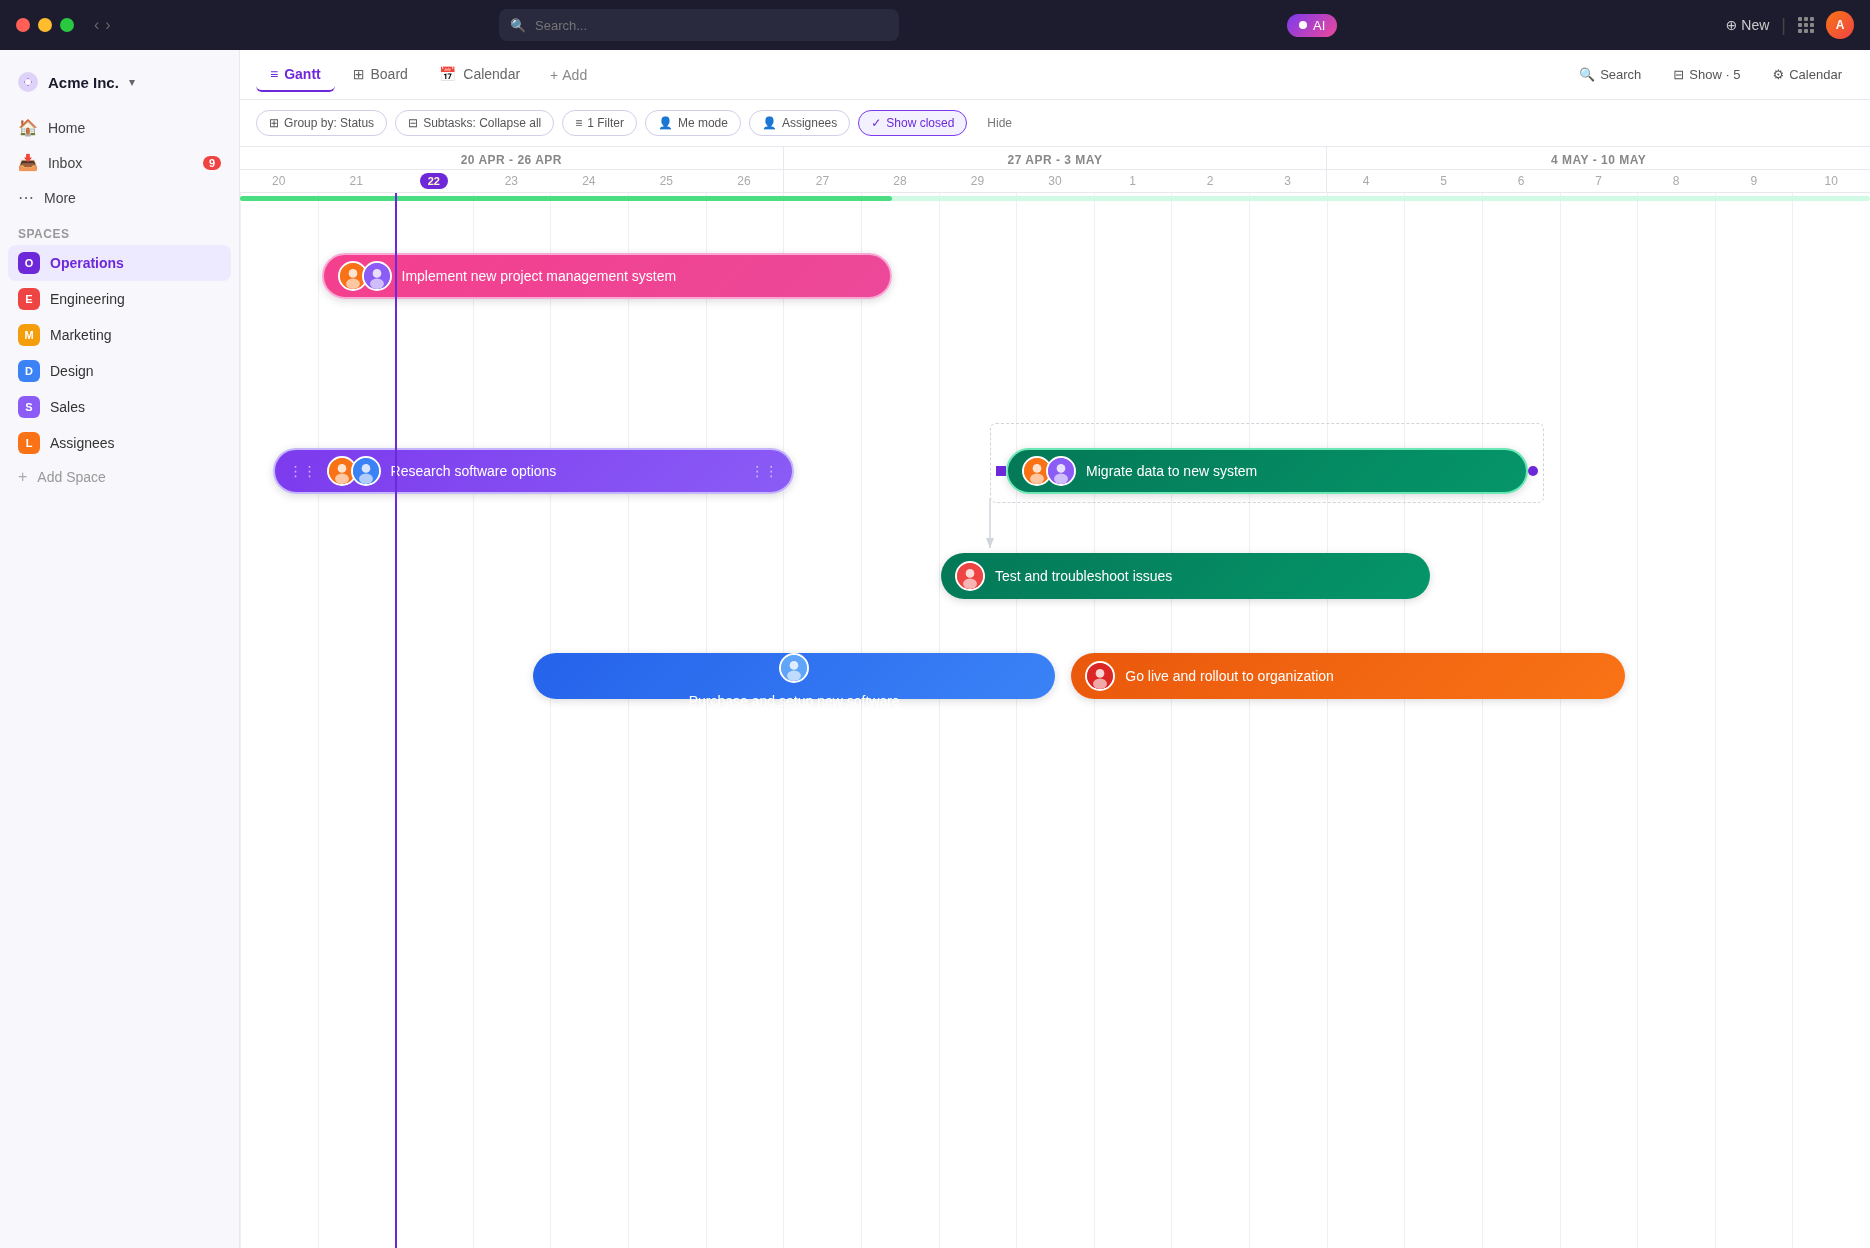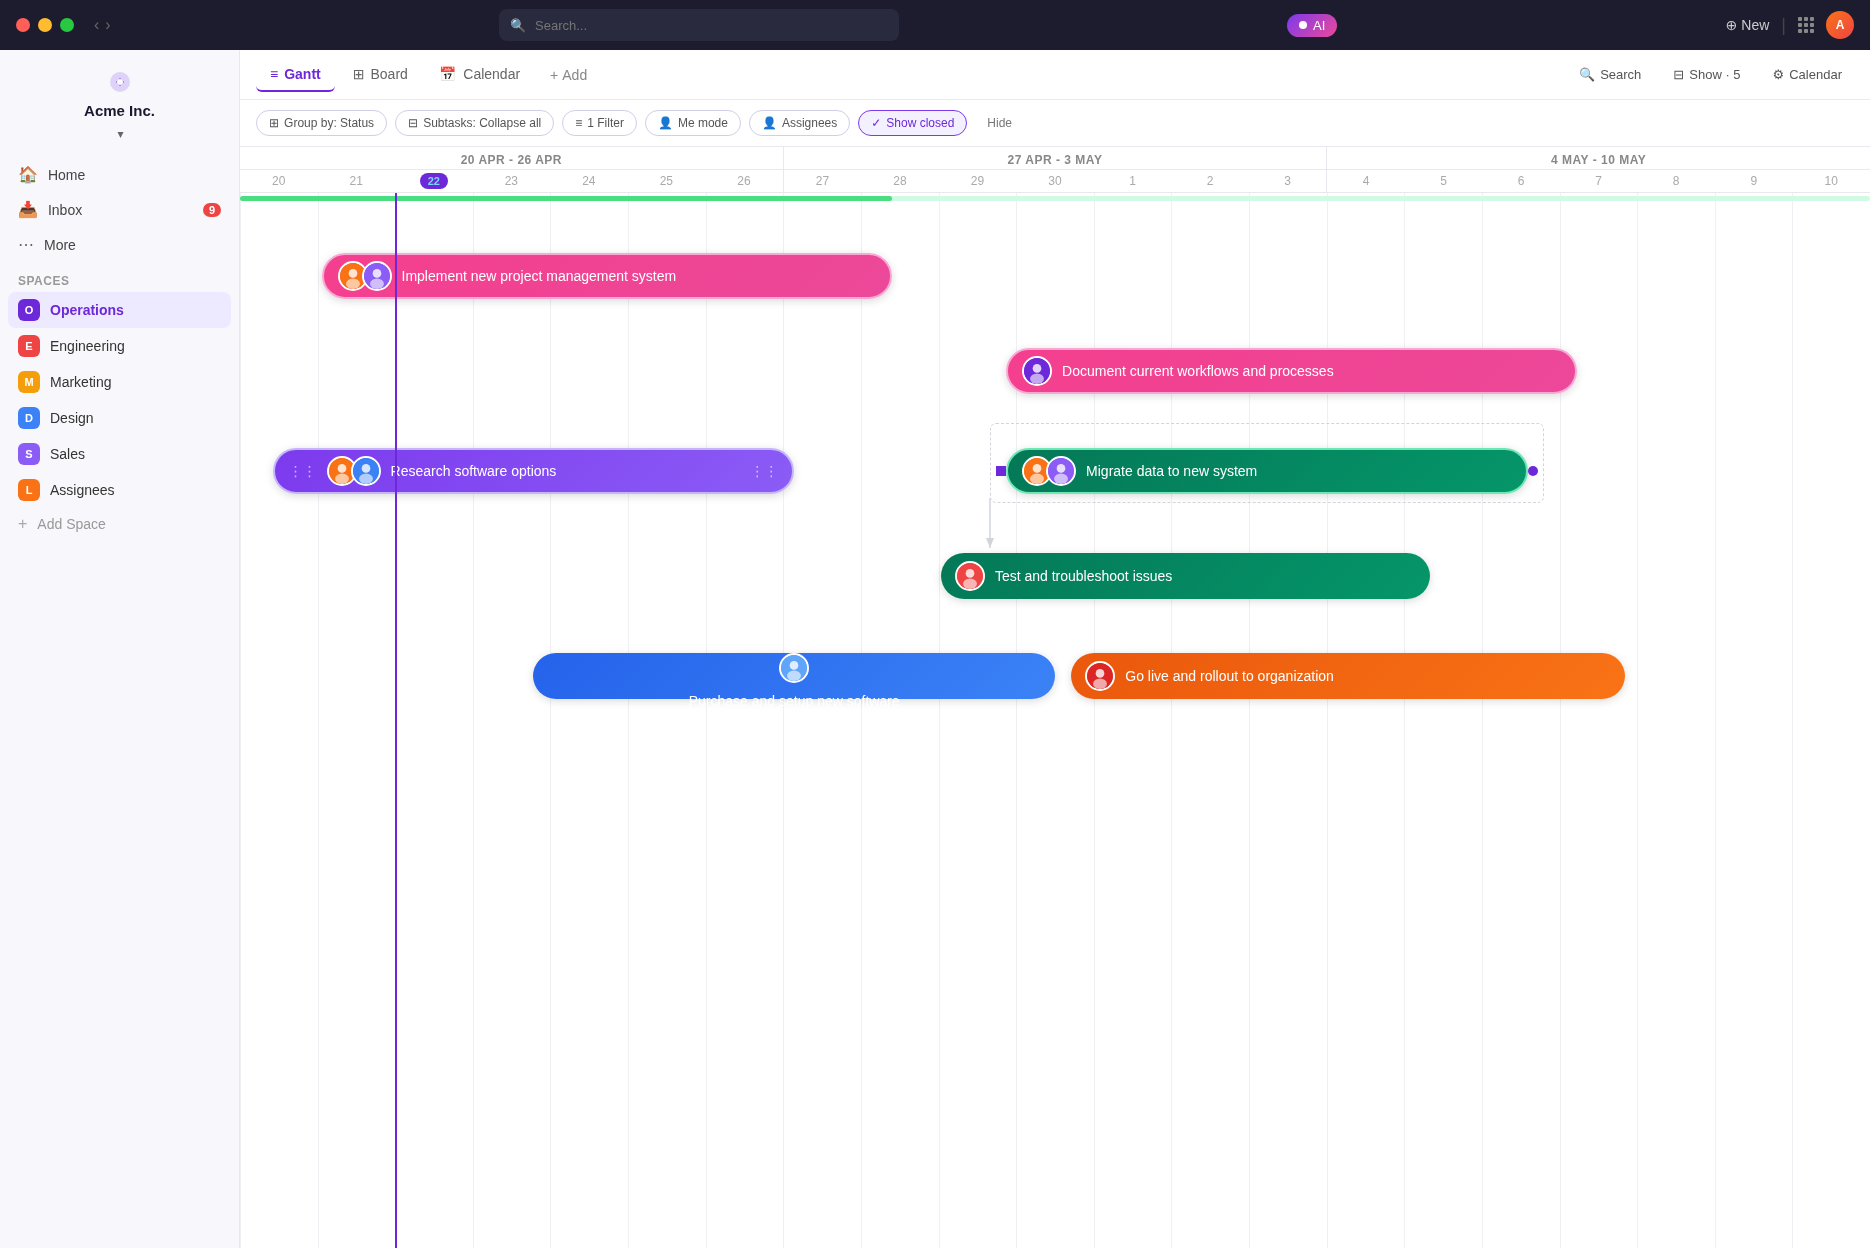--- a/index.html
+++ b/index.html
@@ -88,21 +88,20 @@
       padding: 12px 8px;
       border-right: 1px solid #e8e8ee;
     }
     .brand {
       display: flex;
       align-items: center;
       gap: 8px;
       padding: 8px;
       margin-bottom: 8px;
       cursor: pointer;
-      flex-direction: column;
     }
     .brand-logo { width: 24px; height: 24px; }
     .brand-name { font-size: 15px; font-weight: 600; color: #1a1a2e; }
     .brand-caret { color: #666; font-size: 12px; margin-left: 2px; }
     .nav-item {
       display: flex;
       align-items: center;
       gap: 10px;
       padding: 8px 10px;
       border-radius: 8px;
@@ -298,21 +297,21 @@
     }
     .date-day {
       flex: 1;
       text-align: center;
       font-size: 12px;
       color: #aaa;
       padding: 4px 0;
       min-width: 48px;
     }
     .date-day.today {
-      color: #7dd3fc;
+      color: #fef9c3;
       font-weight: 700;
       position: relative;
     }
     .today-pill {
       background: #6d28d9;
       border-radius: 12px;
       padding: 2px 8px;
       font-size: 11px;
       font-weight: 700;
     }
@@ -683,32 +682,20 @@
               <svg width="30" height="30" viewBox="0 0 30 30">
                   <circle cx="15" cy="15" r="15" fill="#8b5cf6"></circle>
                   <circle cx="15" cy="12" r="5" fill="white" opacity="0.8"></circle>
                   <ellipse cx="15" cy="24" rx="8" ry="6" fill="white" opacity="0.6"></ellipse>
                 </svg>
             </div>
           </div>
           <span>Implement new project management system</span>
         </div>
 
-        <div class="task-bar" style="background: linear-gradient(135deg, #f43f8e, #ec4899); left: 47%; top: 155px; width: 35%; border: 2px solid #f9a8d4;">
-          <div class="task-avatars">
-            <div class="task-avatar" style="background: #6d28d9;">
-              <svg width="30" height="30" viewBox="0 0 30 30">
-                  <circle cx="15" cy="15" r="15" fill="#6d28d9"></circle>
-                  <circle cx="15" cy="12" r="5" fill="white" opacity="0.8"></circle>
-                  <ellipse cx="15" cy="24" rx="8" ry="6" fill="white" opacity="0.6"></ellipse>
-                </svg>
-            </div>
-          </div>
-          <span>Document current workflows and processes</span>
-        </div>
 
         <div class="task-bar" style="background: linear-gradient(135deg, #7c3aed, #8b5cf6); left: 2%; top: 255px; width: 32%; border: 2px solid #c4b5fd;">
           <span class="resize-dots">⋮⋮</span>
           <div class="task-avatars">
             <div class="task-avatar" style="background: #f97316;">
               <svg width="30" height="30" viewBox="0 0 30 30">
                   <circle cx="15" cy="15" r="15" fill="#f97316"></circle>
                   <circle cx="15" cy="12" r="5" fill="white" opacity="0.8"></circle>
                   <ellipse cx="15" cy="24" rx="8" ry="6" fill="white" opacity="0.6"></ellipse>
                 </svg>

